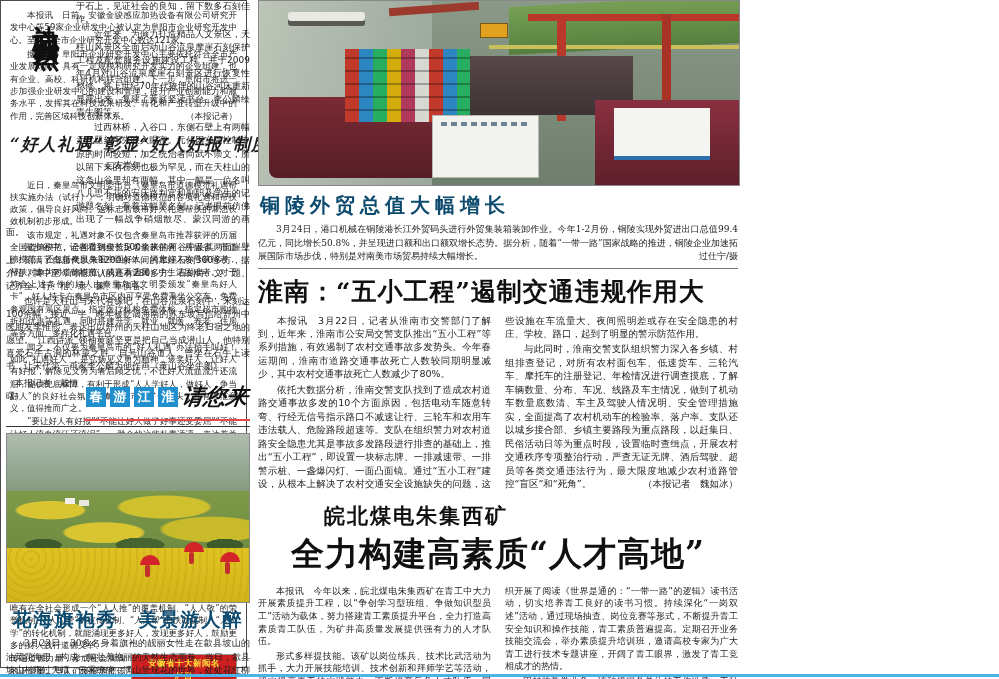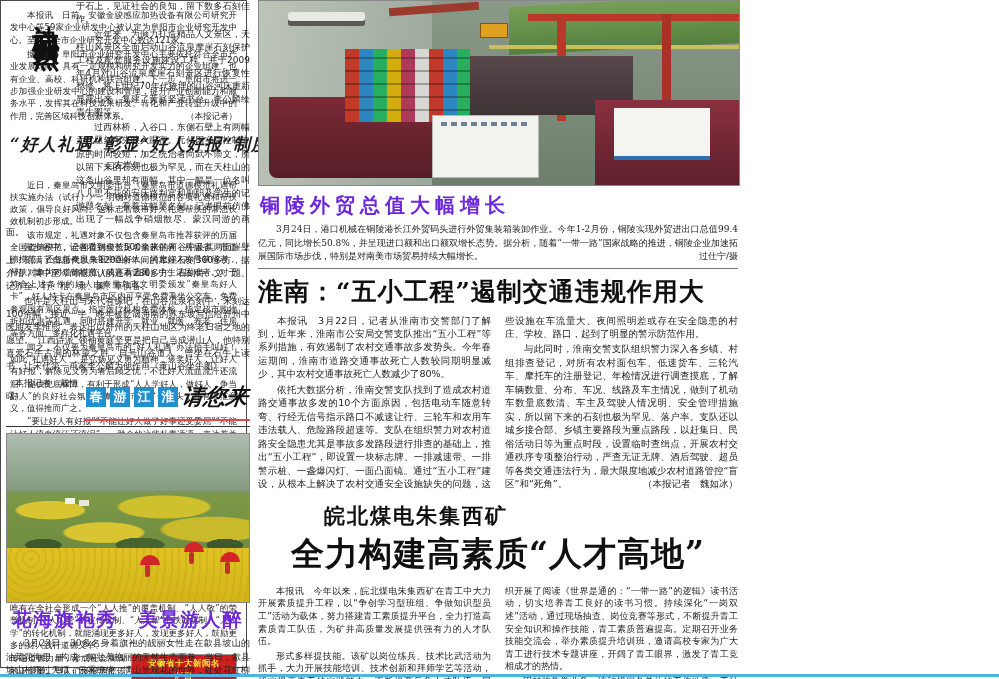--- a/index.html
+++ b/index.html
@@ -61,21 +61,21 @@
   .pt-containers{left:18%;top:26%;width:26%;height:40%;background:
     repeating-linear-gradient(0deg,transparent 0 11px,rgba(0,0,0,.28) 11px 13px),
     repeating-linear-gradient(90deg,#c0392b 0 14px,#2e86c1 14px 28px,#27ae60 28px 42px,#d4ac0d 42px 56px,#b03a5b 56px 70px,#d8d8d2 70px 84px);}
   .pt-cabin1{left:36%;top:62%;width:22%;height:33%;background:#f2f2ee;border:1px solid #b9b9b2;}
   .pt-cabin1w{left:38%;top:66%;width:18%;height:4px;background:repeating-linear-gradient(90deg,#6e8296 0 6px,#f2f2ee 6px 10px);}
   .pt-ship2{left:70%;top:54%;width:30%;height:46%;background:linear-gradient(#8a3040,#5e1f2b);}
   .pt-cabin2{left:74%;top:58%;width:20%;height:26%;background:#f4f4f0;border-bottom:4px solid #2e6fae;}
   .pt-boat{left:6%;top:6%;width:16%;height:9px;background:#e9e9e4;border-radius:3px;box-shadow:0 5px 0 #5a5a55;}
 
   
-  .hl-hei{font-weight:bold;color:#6d28d9;font-family:"DejaVu Sans",sans-serif;}
+  .hl-hei{font-weight:bold;color:#0c4a6e;font-family:"DejaVu Sans",sans-serif;}
   .hl-song{font-weight:bold;color:#101010;font-family:"DejaVu Serif",serif;}
   .qipao-h{font-size:19px;text-align:center;letter-spacing:2px;margin:4px 0 4px 0;}
   .tongling-h{font-size:20px;letter-spacing:5px;margin:6px 0 4px 2px;}
   .caption{font-size:9px;line-height:1.5;font-family:"DejaVu Serif",serif;}
   .huainan-h{font-size:25px;letter-spacing:1px;margin:6px 0 6px 0;white-space:nowrap;}
   .twocol{columns:2;column-gap:14px;}
   .mid-body{font-size:9.5px;line-height:1.42;}
   .zhuji{margin-top:10px;}
   .zhuji-kicker{font-size:21px;margin:0 0 2px 66px;letter-spacing:2px;}
   .zhuji-h{font-size:33px;text-align:center;letter-spacing:1px;margin:0 0 8px 0;white-space:nowrap;}
@@ -170,21 +170,21 @@
       <p class="caption indent"><span>3月24日，港口机械在铜陵港长江外贸码头进行外贸集装箱装卸作业。今年1-2月份，铜陵实现外贸进出口总值99.4亿元，同比增长50.8%，并呈现进口额和出口额双增长态势。据分析，随着“一带一路”国家战略的推进，铜陵企业加速拓展国际市场步伐，特别是对南美市场贸易持续大幅增长。</span><span class="sig">过仕宁/摄</span></p>
     </section>
 
     <hr class="rule-light">
 
     <section class="huainan">
       <h1 class="hl-song huainan-h">淮南：“五小工程”遏制交通违规作用大</h1>
       <div class="twocol mid-body">
         <p class="indent">本报讯　3月22日，记者从淮南市交警部门了解到，近年来，淮南市公安局交警支队推出“五小工程”等系列措施，有效遏制了农村交通事故多发势头。今年春运期间，淮南市道路交通事故死亡人数较同期明显减少，其中农村交通事故死亡人数减少了80%。</p>
         <p class="indent">依托大数据分析，淮南交警支队找到了造成农村道路交通事故多发的10个方面原因，包括电动车随意转弯、行经无信号指示路口不减速让行、三轮车和农用车违法载人、危险路段超速等。支队在组织警力对农村道路安全隐患尤其是事故多发路段进行排查的基础上，推出“五小工程”，即设置一块标志牌、一排减速带、一排警示桩、一盏爆闪灯、一面凸面镜。通过“五小工程”建设，从根本上解决了农村交通安全设施缺失的问题，这些设施在车流量大、夜间照明差或存在安全隐患的村庄、学校、路口，起到了明显的警示防范作用。</p>
-        <p class="indent"><span>与此同时，淮南交警支队组织警力深入各乡镇、村组排查登记，对所有农村面包车、低速货车、三轮汽车、摩托车的注册登记、年检情况进行调查摸底，了解车辆数量、分布、车况、线路及车主情况，做到了机动车数量底数清、车主及驾驶人情况明、安全管理措施实，所以留下来的石刻也极为罕见、落户率。支队还以城乡接合部、乡镇主要路段为重点路段，以赶集日、民俗活动日等为重点时段，设置临时查缉点，开展农村交通秩序专项整治行动，严查无证无牌、酒后驾驶、超员等各类交通违法行为，最大限度地减少农村道路管控“盲区”和“死角”。</span><span class="sig">（本报记者　魏如冰）</span></p>
+        <p class="indent"><span>与此同时，淮南交警支队组织警力深入各乡镇、村组排查登记，对所有农村面包车、低速货车、三轮汽车、摩托车的注册登记、年检情况进行调查摸底，了解车辆数量、分布、车况、线路及车主情况，做到了机动车数量底数清、车主及驾驶人情况明、安全管理措施实，全面提高了农村机动车的检验率、落户率。支队还以城乡接合部、乡镇主要路段为重点路段，以赶集日、民俗活动日等为重点时段，设置临时查缉点，开展农村交通秩序专项整治行动，严查无证无牌、酒后驾驶、超员等各类交通违法行为，最大限度地减少农村道路管控“盲区”和“死角”。</span><span class="sig">（本报记者　魏如冰）</span></p>
       </div>
     </section>
 
     <section class="zhuji">
       <div class="hl-song zhuji-kicker">皖北煤电朱集西矿</div>
       <h1 class="hl-song zhuji-h">全力构建高素质“人才高地”</h1>
       <div class="twocol zhuji-body">
         <p class="indent">本报讯　今年以来，皖北煤电朱集西矿在青工中大力开展素质提升工程，以“争创学习型班组、争做知识型员工”活动为载体，努力搭建青工素质提升平台，全力打造高素质青工队伍，为矿井高质量发展提供强有力的人才队伍。</p>
         <p class="indent">形式多样提技能。该矿以岗位练兵、技术比武活动为抓手，大力开展技能培训、技术创新和拜师学艺等活动，切实提高青工的实践能力，不断培育后备人才队伍。同时，开展首席技师、岗位技术能手和岗位标兵的评选工作，定期嘉奖，组织带薪外出学习，调动广大员工学业务、学技术的积极性、创造性，引导、激励广大青工立足本职，钻研技术学业务，走岗位成才之路。</p>
         <p class="indent">加强学习拓视野。该矿团委不断增加图书数量，丰富图书种类，为各基层区队和青工免费赠书送书，在全矿组织开展了阅读《世界是通的：“一带一路”的逻辑》读书活动，切实培养青工良好的读书习惯。持续深化“一岗双述”活动，通过现场抽查、岗位竞赛等形式，不断提升青工安全知识和操作技能，青工素质普遍提高。定期召开业务技能交流会，举办素质提升培训班，邀请高校专家为广大青工进行技术专题讲座，开阔了青工眼界，激发了青工竞相成才的热情。</p>

